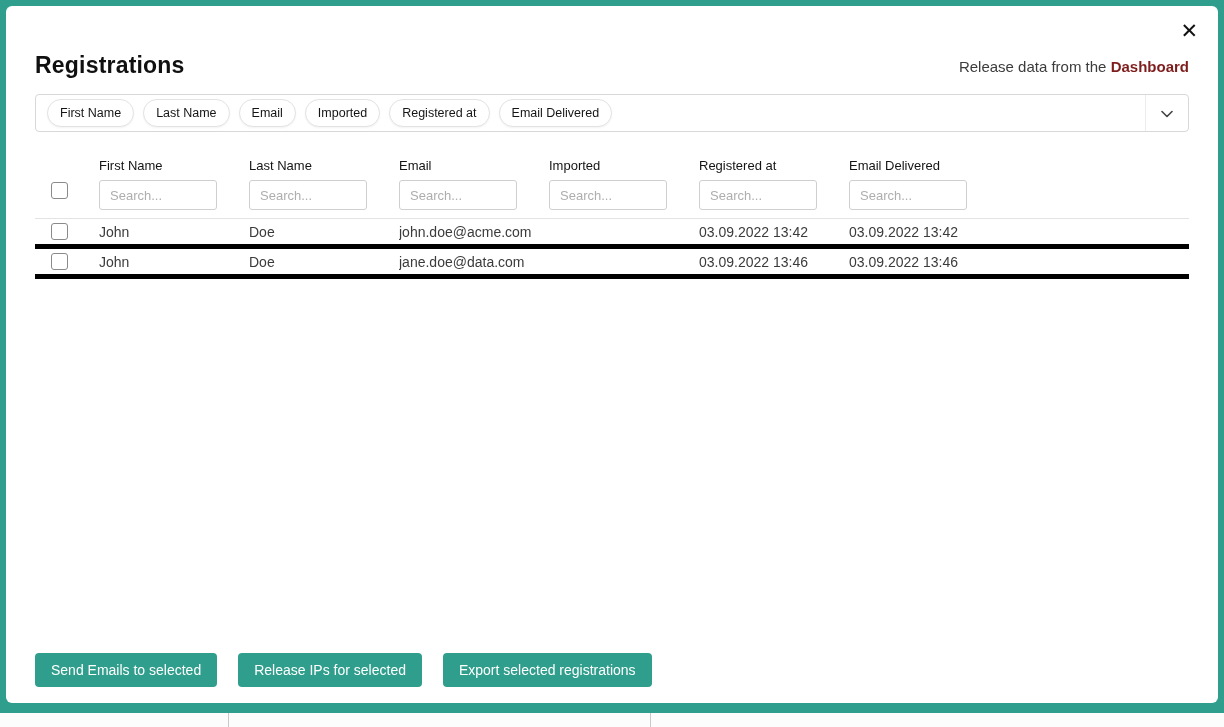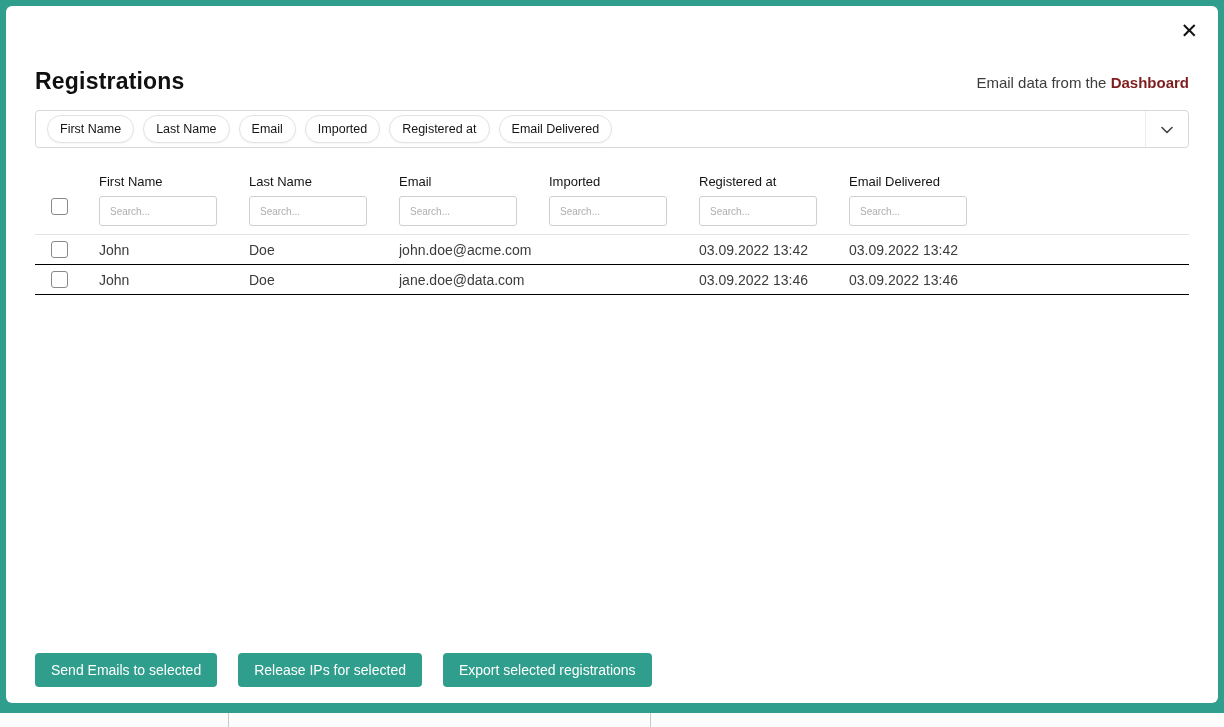--- a/index.html
+++ b/index.html
@@ -17,21 +17,21 @@
     padding: 0 29px;
   }
   .close-button {
     position: absolute; top: 10px; right: 16px;
     background: none; border: none; cursor: pointer;
     font-size: 21px; line-height: 1; color: #111;
     font-family: inherit; padding: 4px;
   }
   .header-row {
     display: flex; justify-content: space-between; align-items: flex-end;
-    margin-top: 62px;
+    margin-top: 46px;
   }
   .page-title { margin: 0; font-size: 23px; font-weight: 700; color: #101010; letter-spacing: .2px; }
   .export-hint { font-size: 15px; color: #3c3c3c; padding-bottom: 4px; }
   .export-hint .link { color: #7f1d1d; font-weight: 600; cursor: pointer; }
 
   .filter-bar {
     margin-top: 15px; height: 38px;
     border: 1px solid #d8d8d8; border-radius: 4px;
     display: flex; align-items: center; gap: 9px;
     padding-left: 11px;
@@ -53,33 +53,33 @@
 
   .table { margin-top: 26px; }
   .w-cb { width: 64px; flex: none; }
   .w-col { width: 150px; flex: none; }
   .t-head { display: flex; align-items: flex-end; padding-bottom: 8px; border-bottom: 1px solid #e3e3e3; }
   .h-cell { display: flex; flex-direction: column; }
   .h-label { font-size: 13px; color: #141414; margin-bottom: 7px; }
   .search-input {
     width: 118px; height: 30px;
     border: 1px solid #cfcfcf; border-radius: 3px;
-    font-size: 10px; padding: 0 10px; color: #333;
+    font-size: 13px; padding: 0 10px; color: #333;
     font-family: inherit; outline: none;
   }
   .search-input::placeholder { color: #aeaeae; }
   .checkbox {
     width: 17px; height: 17px; display: inline-block;
     border: 1px solid #8a8a8a; border-radius: 3px; background: #fff;
     cursor: pointer;
   }
   .head-cb { margin-left: 16px; margin-bottom: 7px; }
   .t-row {
     display: flex; align-items: center; height: 30px;
-    border-bottom: 1px solid #000000;
+    border-bottom: 5px solid #000000;
     font-size: 14px; color: #3b3b3b;
   }
   .row-cb-wrap { display: flex; align-items: center; }
   .row-cb { margin-left: 16px; }
   .cell { overflow: hidden; white-space: nowrap; text-overflow: ellipsis; padding-right: 8px; }
 
   .actions { position: absolute; left: 29px; bottom: 16px; display: flex; gap: 21px; }
   .action-btn {
     background: var(--accent, #2f9e8c); color: #fff;
     border: none; border-radius: 4px; height: 34px;
@@ -95,21 +95,21 @@
 </head>
 <body>
 
 <div class="modal">
 
   <button class="close-button">✕</button>
 
   <div class="header-row">
     <h1 class="page-title">Registrations</h1>
     <div class="export-hint">
-      <span>Email data from the</span>
+      <span>Release data from the</span>
       <span class="link">Dashboard</span>
     </div>
   </div>
 
   <div class="filter-bar">
     <button class="chip">First Name</button>
     <button class="chip">Last Name</button>
     <button class="chip">Email</button>
     <button class="chip">Imported</button>
     <button class="chip">Registered at</button>

